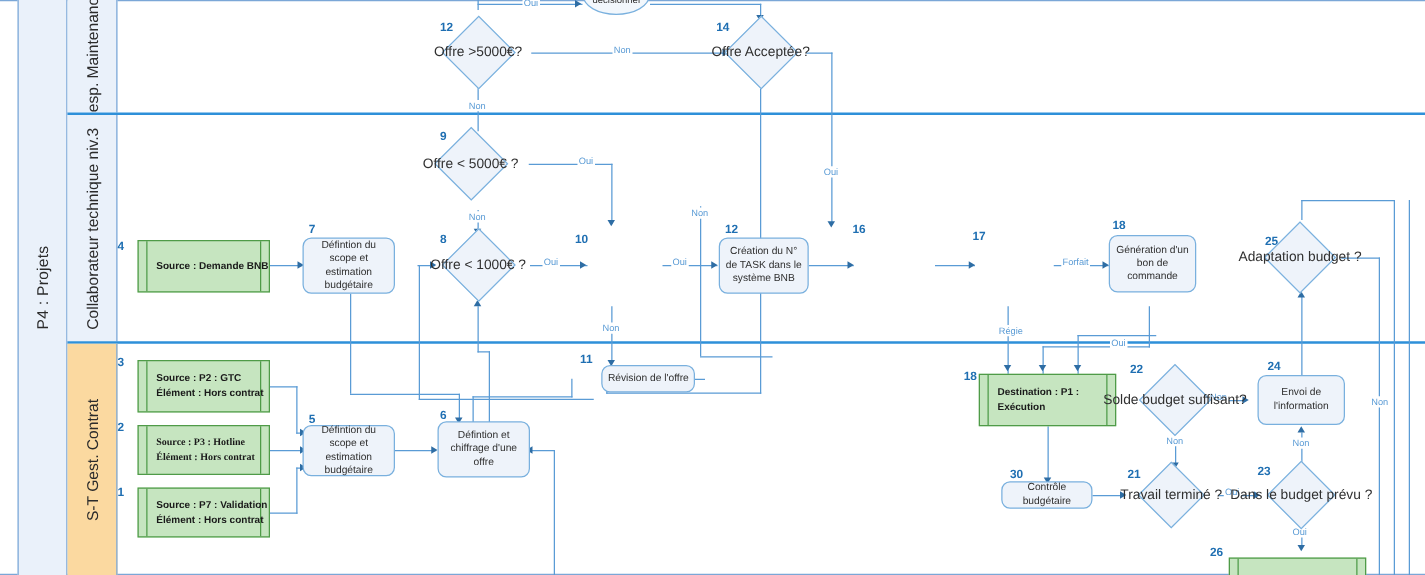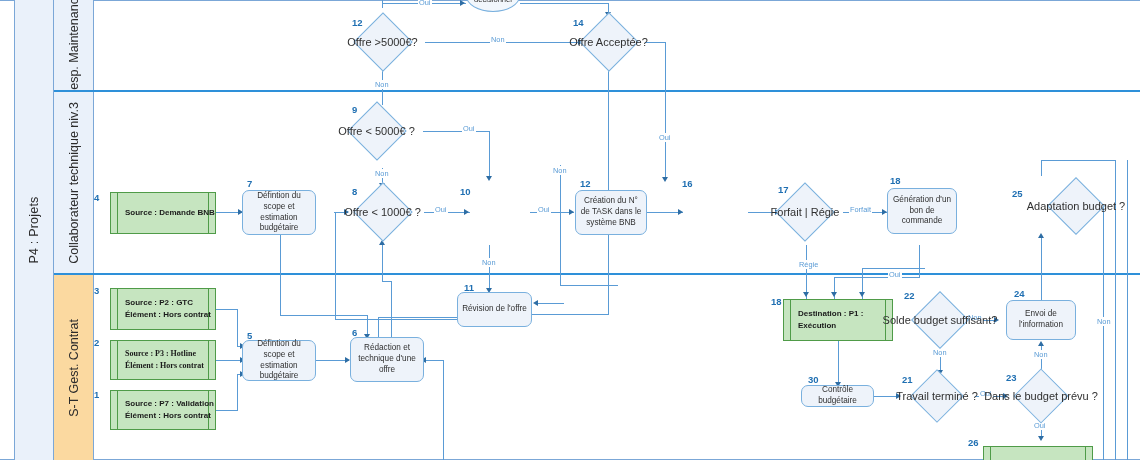--- a/index.html
+++ b/index.html
@@ -298,38 +298,34 @@
   <div class="num" style="left:460px;top:186px;">10</div>
 
   <div class="num" style="left:580px;top:178px;">12</div>
   <div class="node proc" style="left:575px;top:190px;width:72px;height:45px;">
     <span>Création du N° de TASK dans le système BNB</span>
   </div>
 
   <div class="num" style="left:682px;top:178px;">16</div>
 
   <div class="num" style="left:778px;top:184px;">17</div>
-  <div class="node dia" style="left:766px;top:184px;width:78px;height:56px;">
-    <div class="shp" style="width:40px;height:40px;"></div>
-    <span class="lbl">Forfait | Régie</span>
-  </div>
 
   <div class="num" style="left:890px;top:175px;">18</div>
   <div class="node proc" style="left:887px;top:188px;width:70px;height:46px;">
     <span>Génération d'un bon de commande</span>
   </div>
 
   <div class="num" style="left:1012px;top:188px;">25</div>
-  <div class="node dia" style="left:1036px;top:178px;width:80px;height:56px;">
+  <div class="node dia" style="left:1000px;top:178px;width:80px;height:56px;">
     <div class="shp" style="width:39px;height:39px;"></div>
     <span class="lbl">Adaptation budget ?</span>
   </div>
 
   <div class="num" style="left:464px;top:282px;">11</div>
-  <div class="node proc" style="left:457px;top:292px;width:75px;height:35px;">
+  <div class="node proc" style="left:481px;top:292px;width:75px;height:22px;justify-content:flex-end;">
     <span>Révision de l'offre</span>
   </div>
 
   <div class="num" style="left:94px;top:285px;">3</div>
   <div class="data" style="left:110px;top:288px;width:106px;height:42px;">
     <div class="txt">
       <div><b>Source : P2 : GTC</b></div>
       <div><b>Élément : Hors contrat</b></div>
     </div>
   </div>
@@ -350,21 +346,21 @@
     </div>
   </div>
 
   <div class="num" style="left:247px;top:330px;">5</div>
   <div class="node proc" style="left:242px;top:340px;width:74px;height:41px;">
     <span>Défintion du scope et estimation budgétaire</span>
   </div>
 
   <div class="num" style="left:352px;top:327px;">6</div>
   <div class="node proc" style="left:350px;top:337px;width:74px;height:45px;">
-    <span>Rédaction et technique d'une offre</span>
+    <span>Défintion et chiffrage d'une offre</span>
   </div>
 
   <div class="num" style="left:771px;top:296px;">18</div>
   <div class="data" style="left:783px;top:299px;width:110px;height:42px;">
     <div class="txt">
       <div><b>Destination : P1 : Exécution</b></div>
     </div>
   </div>
 
   <div class="num" style="left:904px;top:290px;">22</div>

